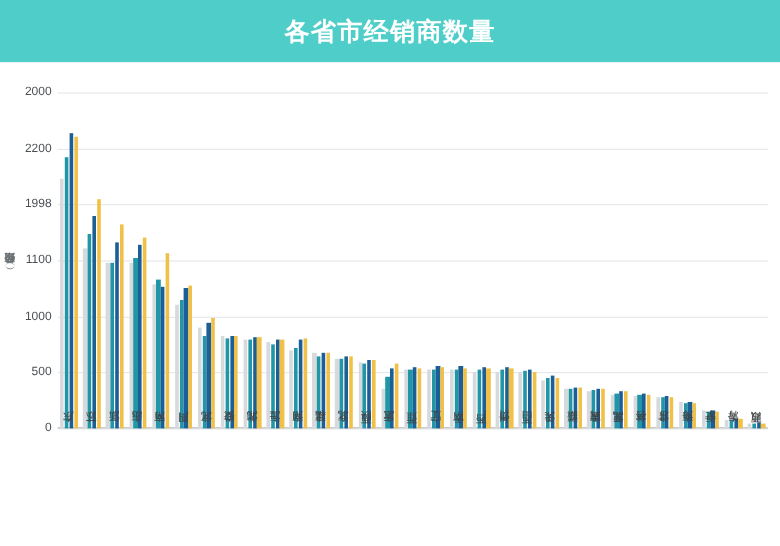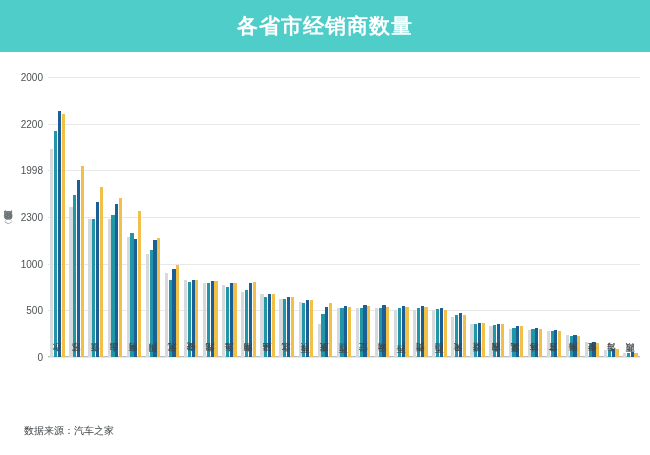--- a/index.html
+++ b/index.html
@@ -173,21 +173,21 @@
 
   <div id="plot-wrap">
     <div id="gridlines">
         <div class="gridline" style="top: 100%;"></div>
         <div class="ytick" style="top: 100%;">0</div>
         <div class="gridline" style="top: 83.3333%;"></div>
         <div class="ytick" style="top: 83.3333%;">500</div>
         <div class="gridline" style="top: 66.6667%;"></div>
         <div class="ytick" style="top: 66.6667%;">1000</div>
         <div class="gridline" style="top: 50%;"></div>
-        <div class="ytick" style="top: 50%;">2300</div>
+        <div class="ytick" style="top: 50%;">1100</div>
         <div class="gridline" style="top: 33.3333%;"></div>
         <div class="ytick" style="top: 33.3333%;">1998</div>
         <div class="gridline" style="top: 16.6667%;"></div>
         <div class="ytick" style="top: 16.6667%;">2200</div>
         <div class="gridline" style="top: 0%;"></div>
         <div class="ytick" style="top: 0%;">2000</div>
       </div>
     <div class="axisline"></div>
     <div id="bars">
         <div class="group">
@@ -468,14 +468,13 @@
         <div class="xlabel">宁夏</div>
       </div>
       <div class="xlabel-cell">
         <div class="xlabel">青海</div>
       </div>
       <div class="xlabel-cell">
         <div class="xlabel">西藏</div>
       </div>
     </div>
 
-  <div id="source-note">数据来源：汽车之家</div>
 </div>
 
 </body></html>

